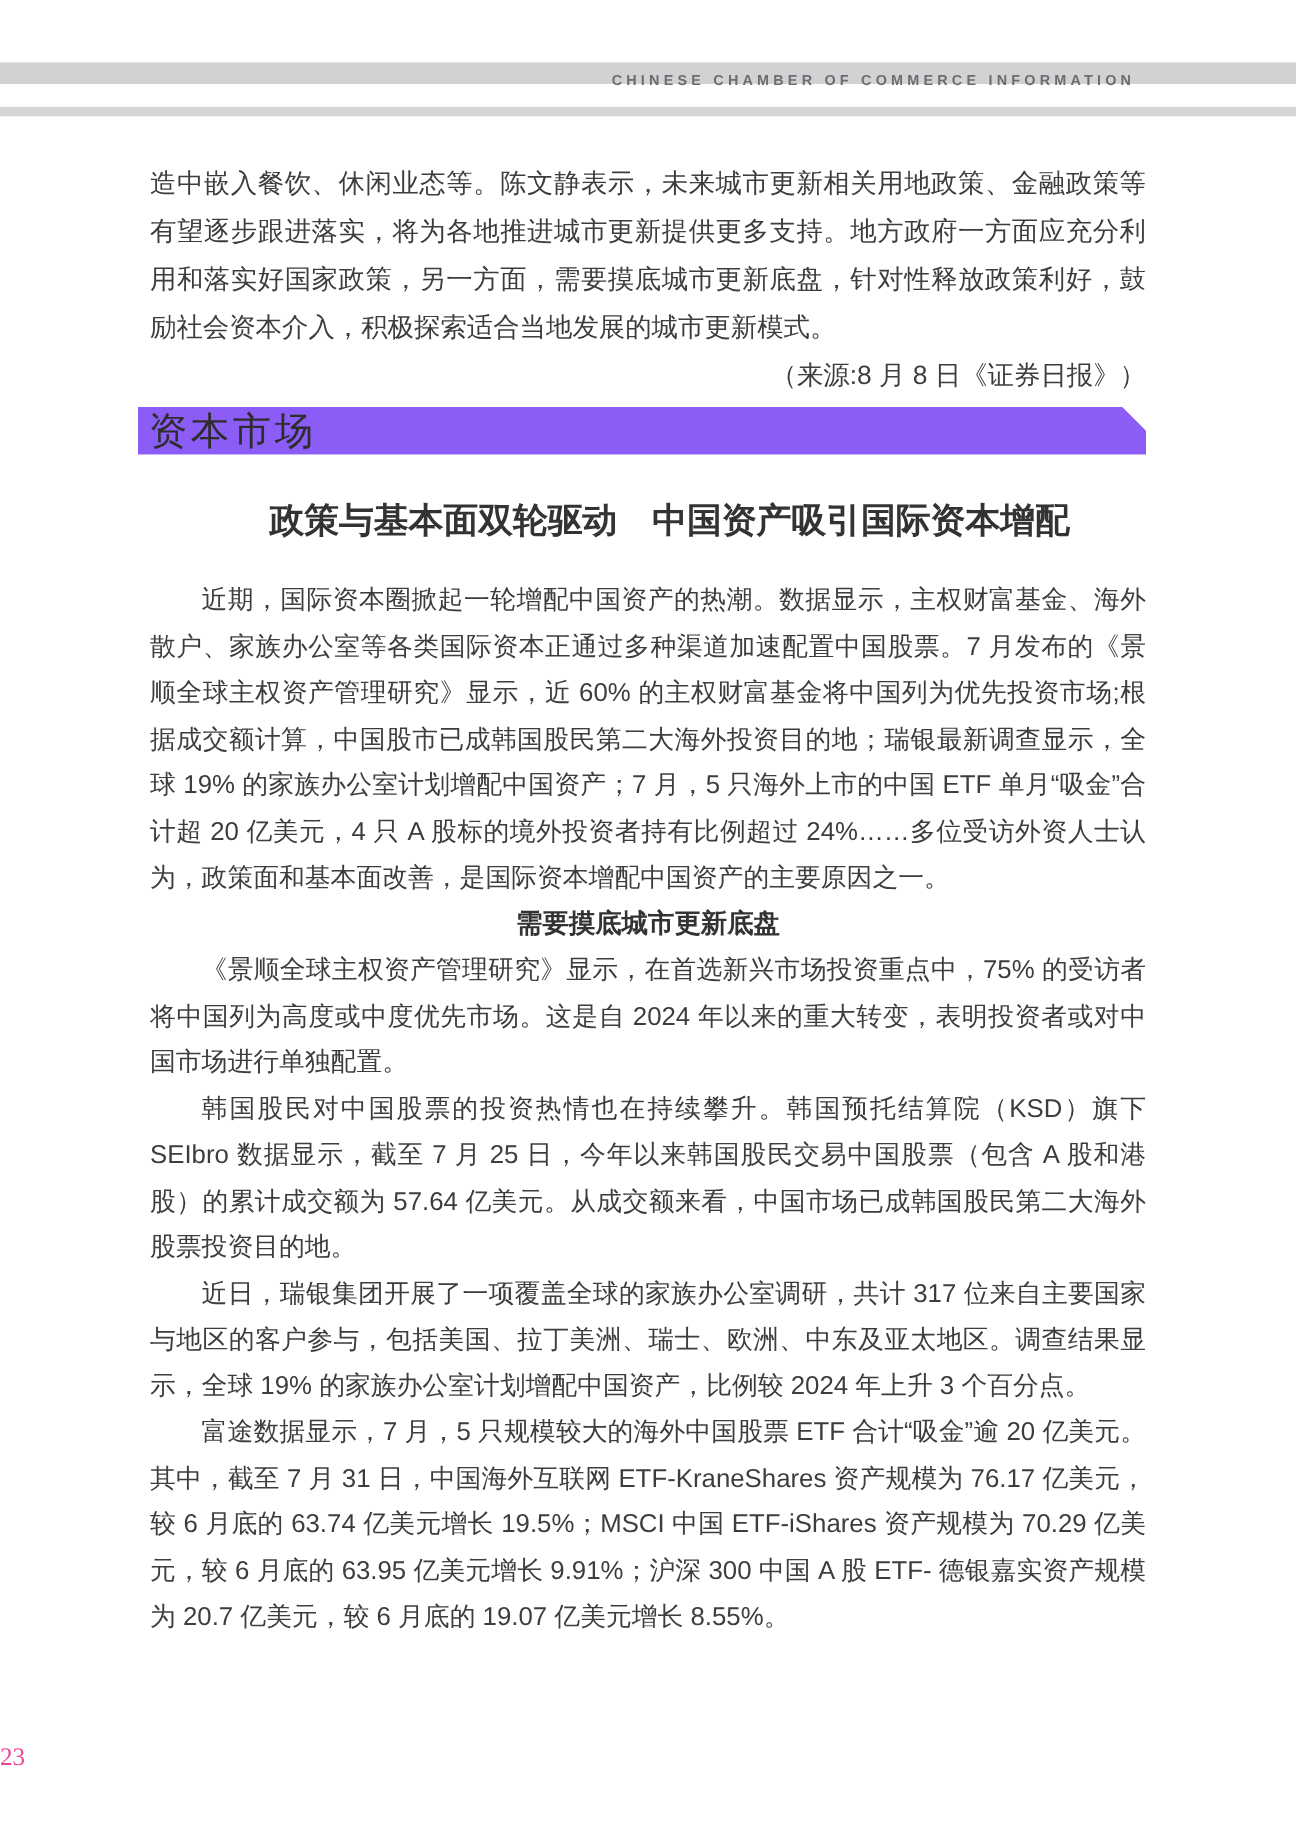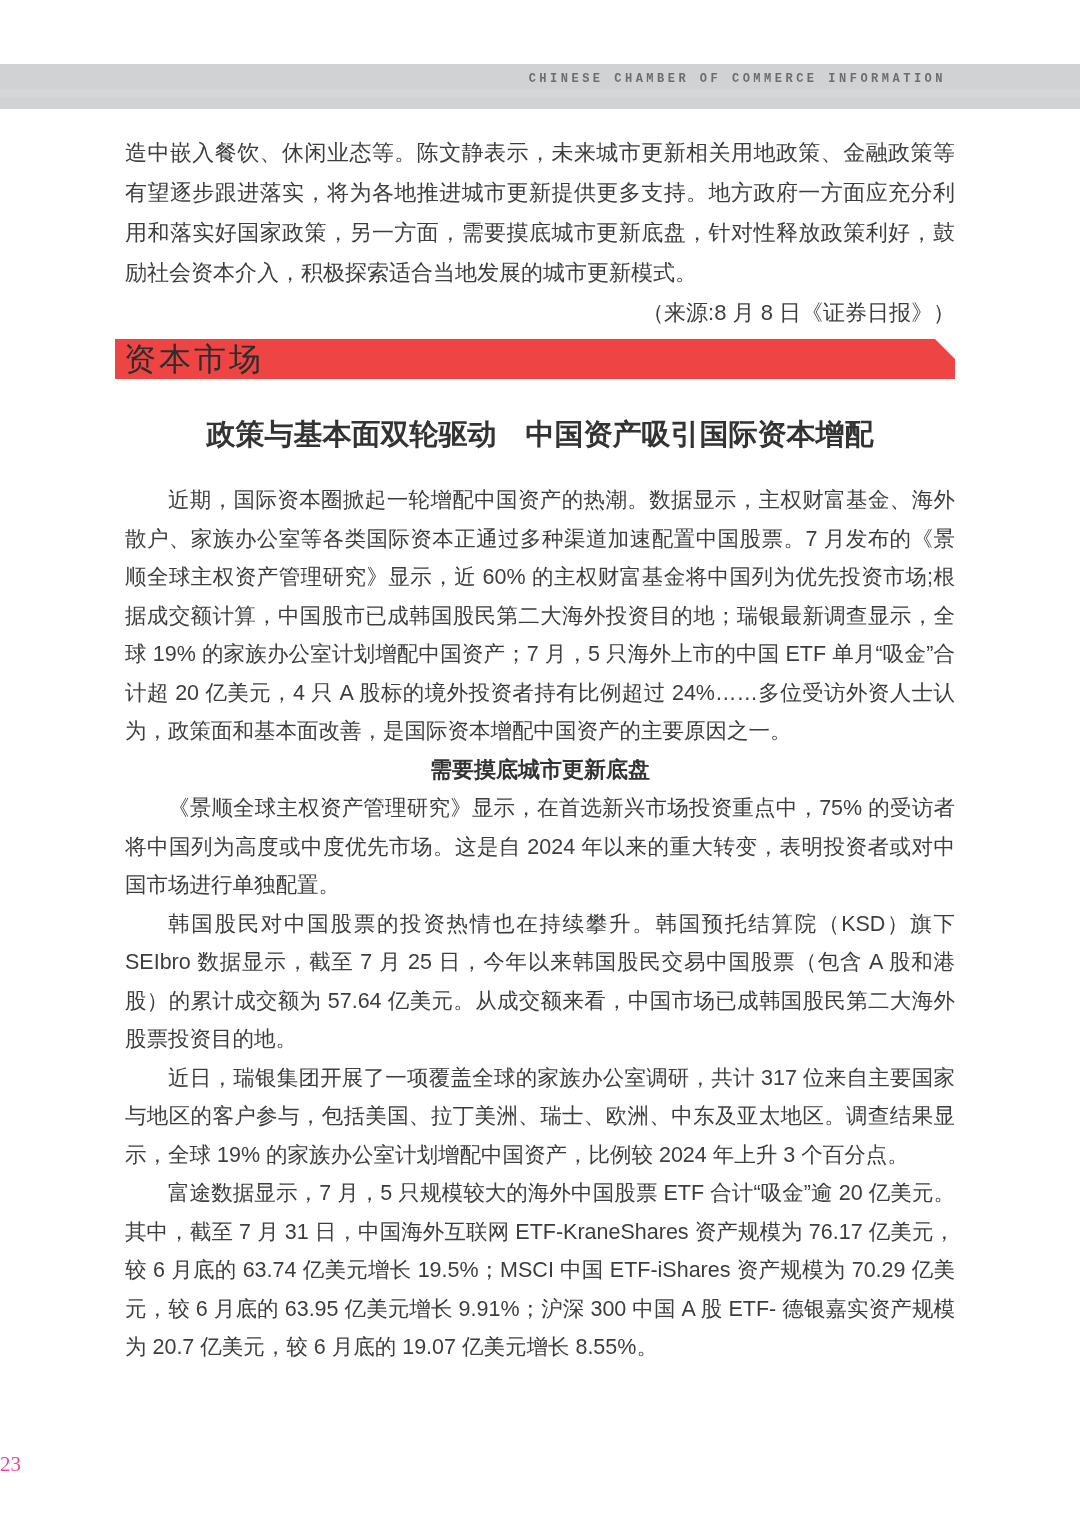--- a/index.html
+++ b/index.html
@@ -6,24 +6,23 @@
   .page {
     position: relative;
     width: 1080px;
     height: 1525px;
     background: #ffffff;
     font-family: "Liberation Sans", sans-serif;
     overflow: hidden;
   }
   .bar-thick {
     position: absolute;
-    top: 64px; left: 0;
-    width: 100%; height: 45px;
+    top: 52px; left: 0;
+    width: 100%; height: 18px;
     background: #d1d2d4;
-    font-family: Liberation Mono, monospace;
   }
   .header-label {
     display: block;
     line-height: 31px;
     text-align: right;
     padding-right: 134px;
     font-size: 12px;
     font-weight: bold;
     letter-spacing: 3.5px;
     color: #6d6d6f;
@@ -41,35 +40,35 @@
     font-size: 22px;
     line-height: 40px;
     color: #3d3d3d;
     text-align: justify;
   }
   .source { float: right; }
   .banner {
     position: absolute;
     top: 339px; left: 115px;
     width: 840px; height: 40px;
-    background: #ef4444;
+    background: #8b5cf6;
     clip-path: polygon(0 0, calc(100% - 20px) 0, 100% 20px, 100% 100%, 0 100%);
   }
   .banner-title {
     display: block;
     font-family: "Liberation Serif", serif;
     font-size: 32px;
     line-height: 40px;
     letter-spacing: 3px;
     color: #2d2d2d;
     padding-left: 9px;
   }
   .title {
     position: absolute;
-    top: 414px; left: 125px;
+    top: 414px; left: 143px;
     width: 830px;
     margin: 0;
     text-align: center;
     font-size: 29px;
     font-weight: bold;
     color: #333333;
     line-height: 40px;
   }
   .body {
     position: absolute;

